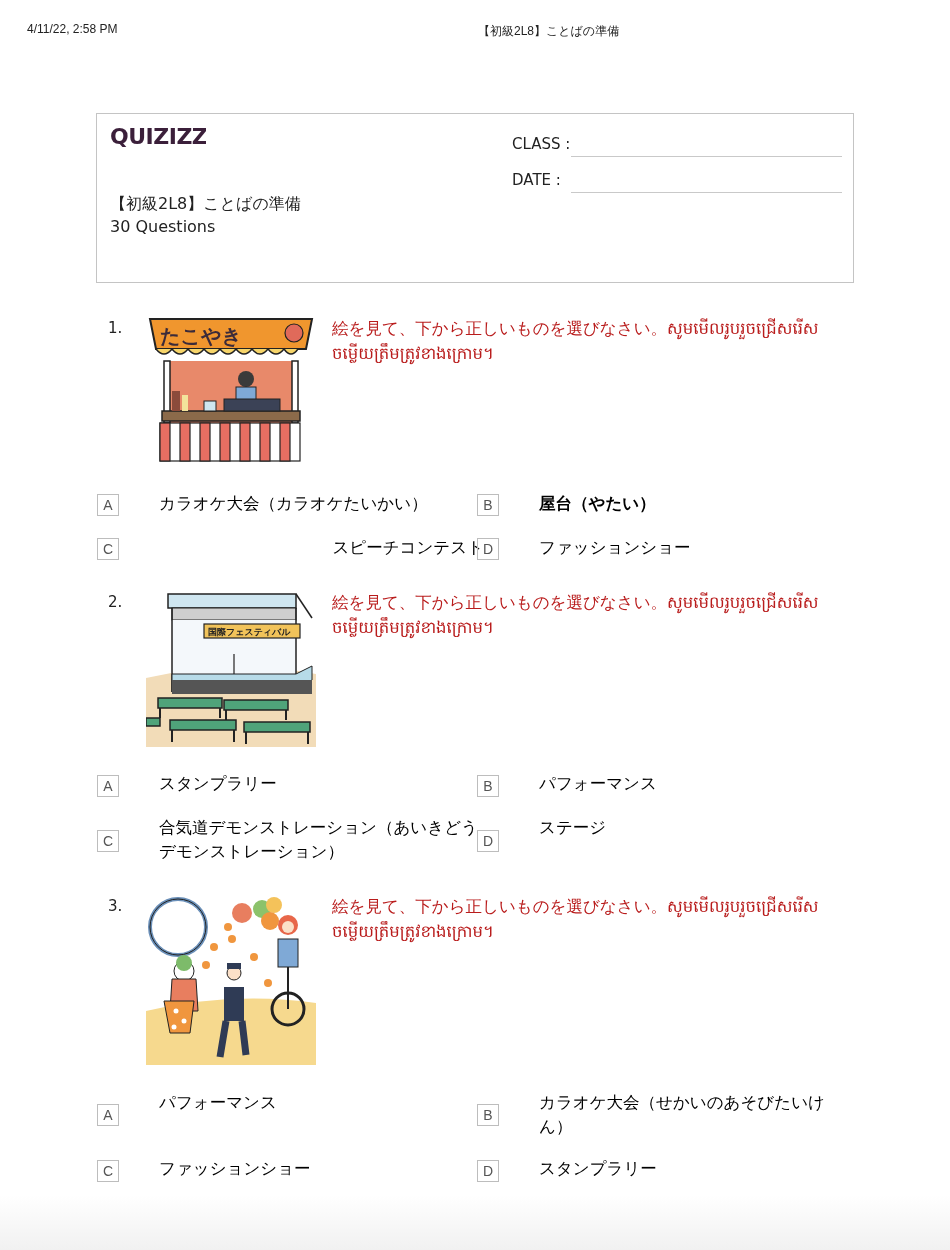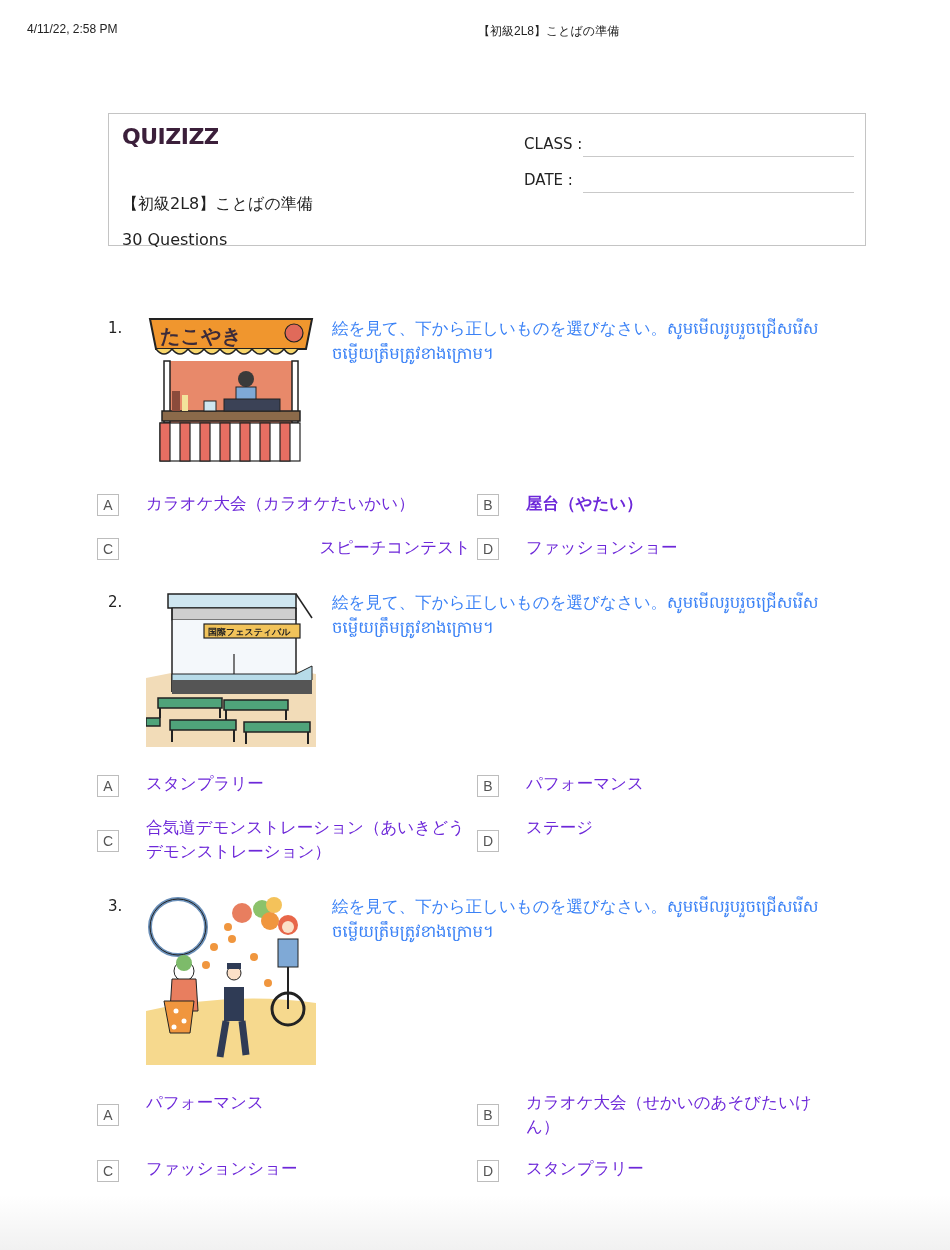--- a/index.html
+++ b/index.html
@@ -1,33 +1,33 @@
 <!DOCTYPE html>
 <html><head>
 <meta charset="utf-8">
 <style>
   html, body { margin:0; padding:0; }
   body { width:950px; height:1250px; background:#fff; position:relative; overflow:hidden;
          font-family:"DejaVu Sans","Liberation Sans",sans-serif; color:#222; }
   .print-header { position:absolute; top:22px; left:0; width:950px; font-family:"Liberation Sans",sans-serif; font-size:12px; color:#222; }
   .print-date { position:absolute; left:27px; top:0; }
   .print-title { position:absolute; left:478px; top:1px; }
-  .info-box { position:absolute; left:96px; top:113px; width:758px; height:133px; border:1px solid #c4c4c4; box-sizing:border-box;margin-left:12px; }
+  .info-box { position:absolute; left:96px; top:113px; width:758px; height:170px; border:1px solid #c4c4c4; box-sizing:border-box; }
   .logo { position:absolute; left:13px; top:9px; font-family:"DejaVu Sans",sans-serif; font-weight:bold; font-size:23px; color:#3b1f3a; letter-spacing:-0.5px; }
   .quiz-title { position:absolute; left:13px; top:80px; font-size:16px; color:#222; }
-  .quiz-count { position:absolute; left:13px; top:116px; font-size:16px; color:#222; }
+  .quiz-count { position:absolute; left:13px; top:103px; font-size:16px; color:#222; }
   .field { position:absolute; left:415px; width:330px; height:24px; font-size:15px; color:#222; }
   .field .lbl { position:absolute; left:0; top:0; }
   .field .line { position:absolute; left:59px; right:0; top:21px; border-bottom:1.5px solid #c9c9c9; }
   .q-num { position:absolute; font-size:15px; color:#222; }
   .q-img { position:absolute; width:170px; }
-  .q-text { position:absolute; left:332px; width:520px; font-size:16.5px; line-height:25px; color:#3b82f6; }
+  .q-text { position:absolute; left:332px; width:520px; font-size:16.5px; line-height:25px; color:#b91c1c; }
   .opt-box { position:absolute; width:22px; height:22px; border:1px solid #bdbdbd; box-sizing:border-box;
              font-size:14px; color:#555; text-align:center; line-height:21px; font-family:"Liberation Sans",sans-serif; }
-  .opt-text { position:absolute; font-size:16.5px; line-height:24px; color:#6d28d9; width:325px; }
+  .opt-text { position:absolute; font-size:16.5px; line-height:24px; color:#000000; width:325px;margin-left:13px; }
   .bottom-fade { position:absolute; left:0; bottom:0; width:950px; height:55px; background:linear-gradient(#ffffff, #f1f1f1); }
 </style>
 </head>
 <body>
 
 <div class="print-header">
   <span class="print-date">4/11/22, 2:58 PM</span>
   <span class="print-title">【初級2L8】ことばの準備</span>
 </div>
 

